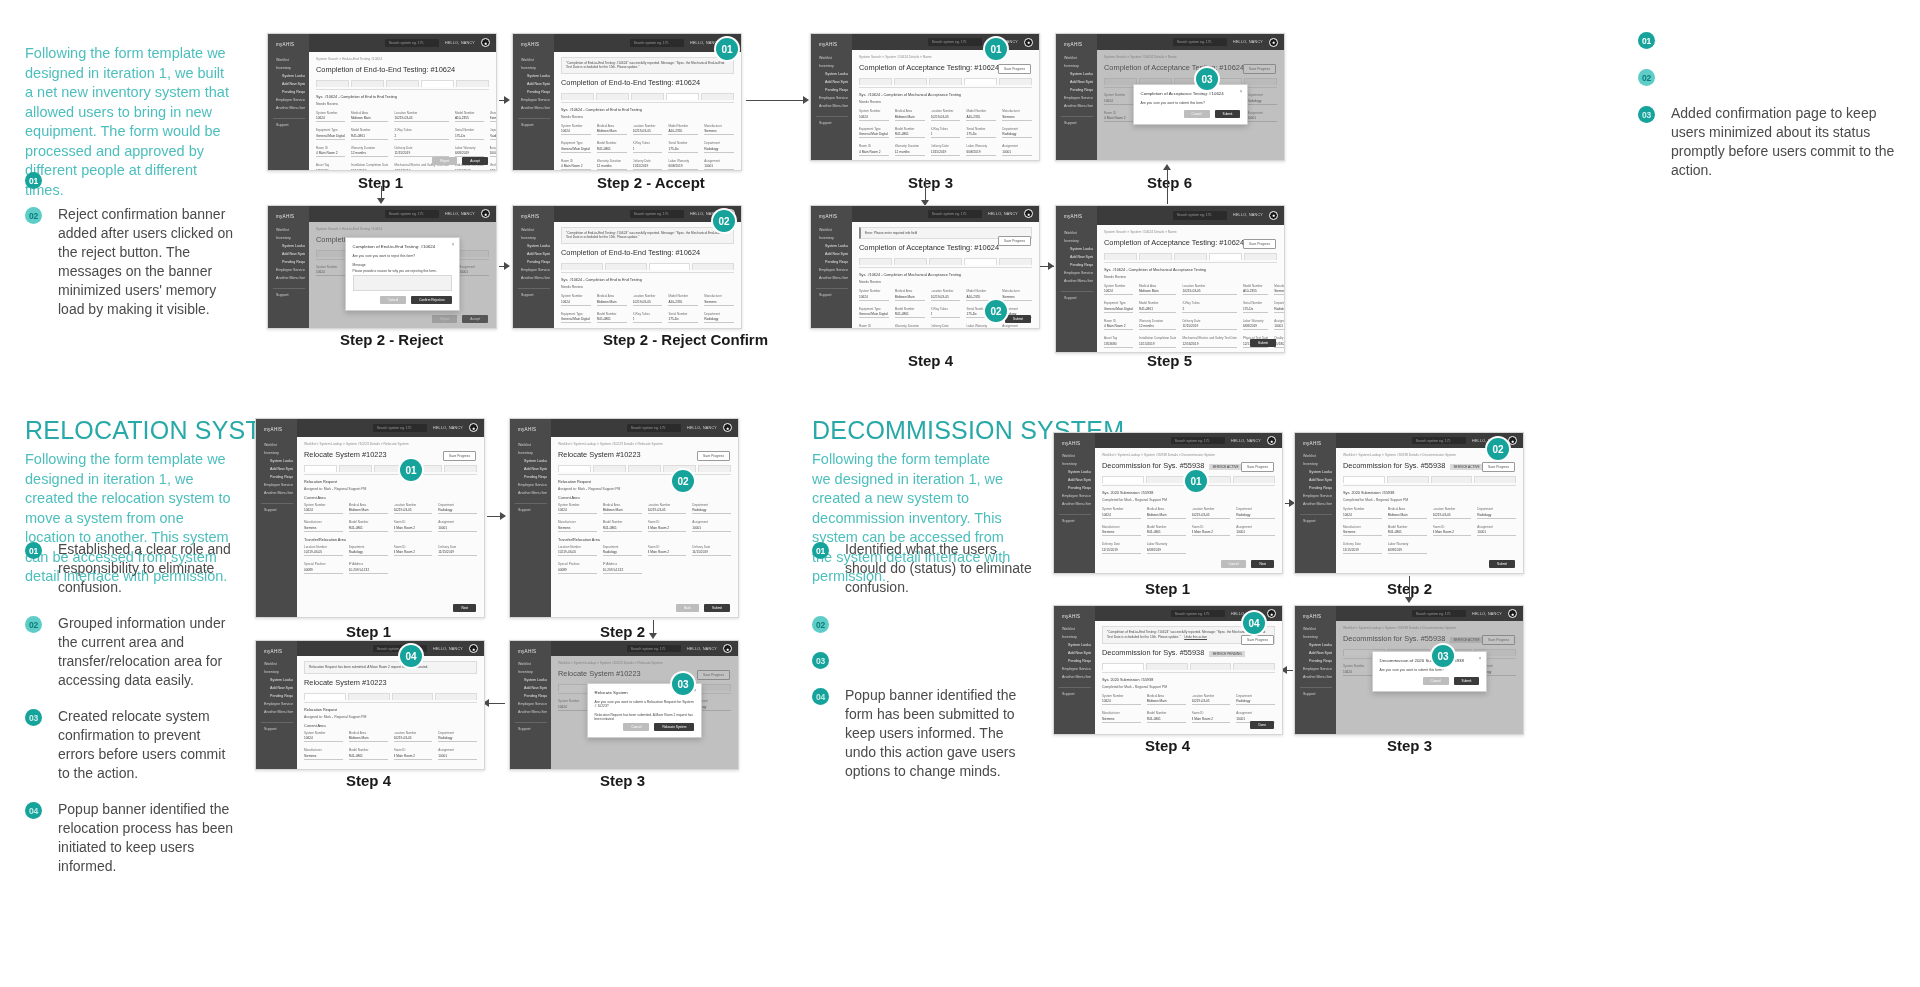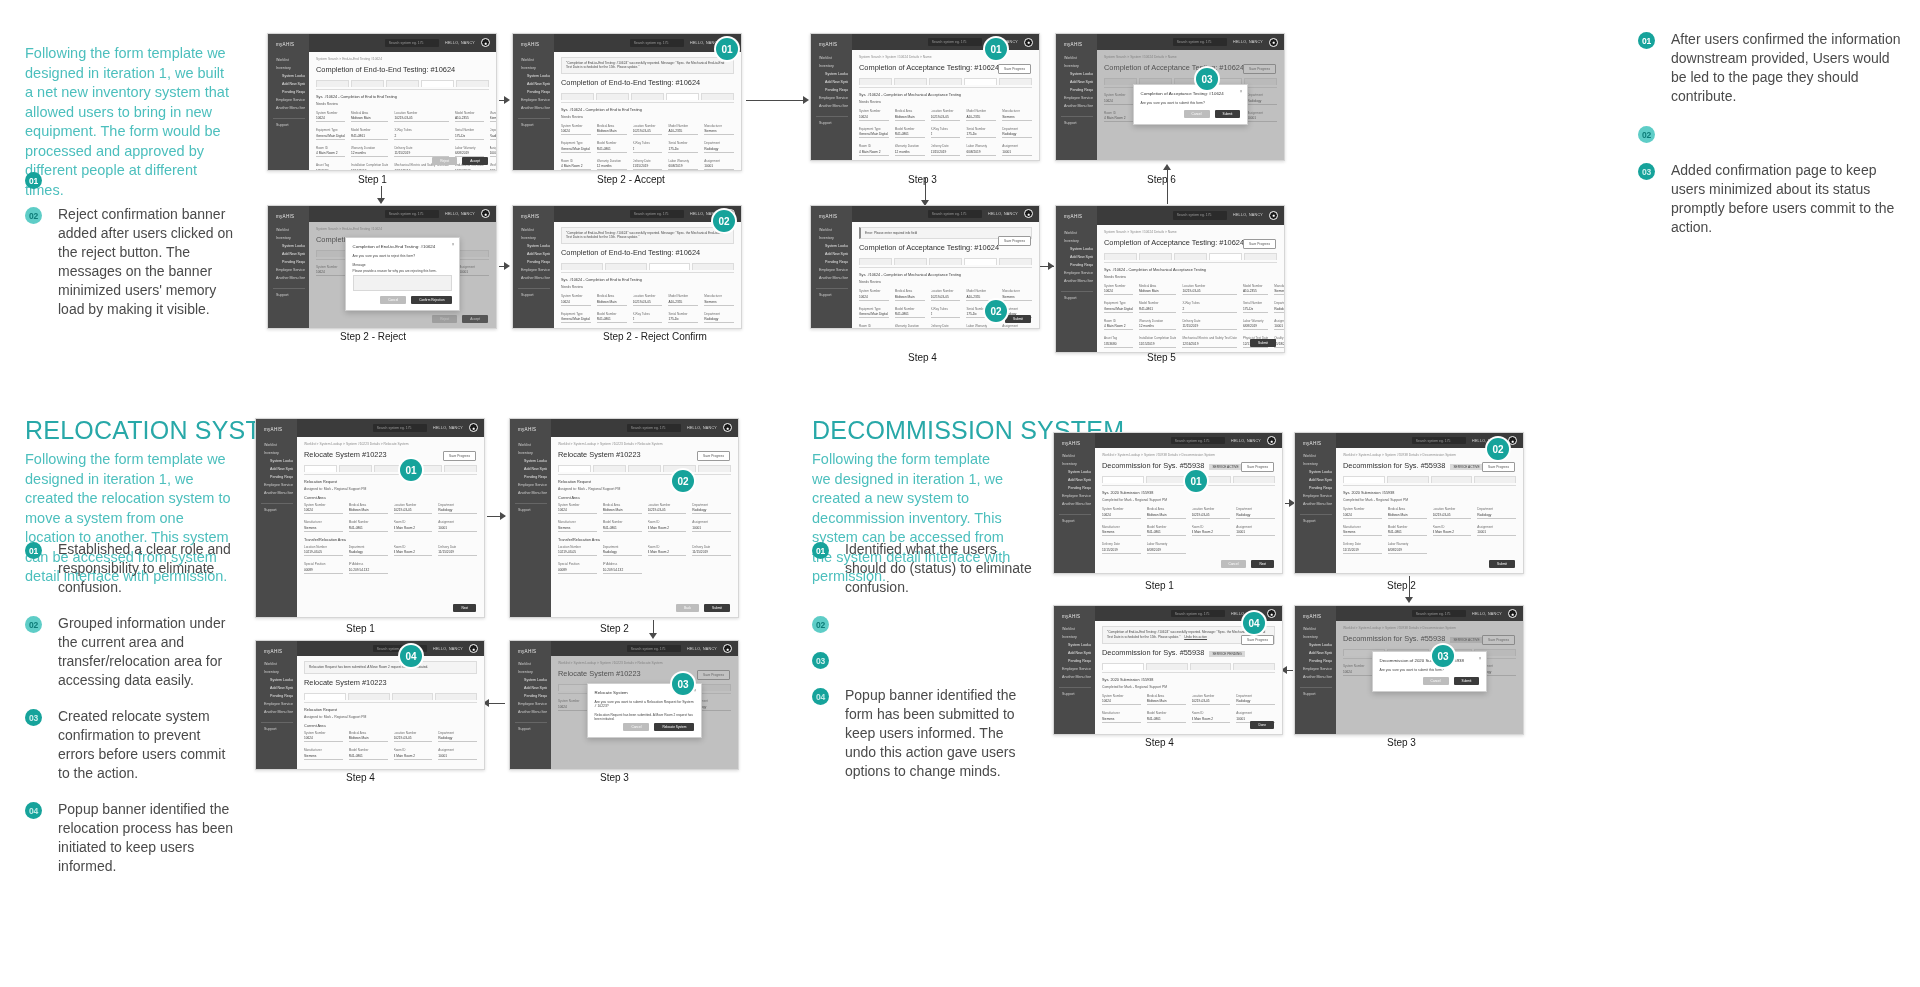--- a/index.html
+++ b/index.html
@@ -208,22 +208,22 @@
   .m-modal-i {
     height: 16px; background: #f2f2f2; border: 1px solid #d8d8d8;
     margin-bottom: 5px;
   }
   .m-modal-f { display: flex; justify-content: flex-end; gap: 5px; }
 
   
   .step-label {
     position: absolute;
     color: #1a1a1a;
-    font-size: 10px;
-    font-weight: 400;
+    font-size: 15px;
+    font-weight: 700;
     white-space: nowrap;
   }
   .arrow {
     position: absolute;
     background: #4a4a4a;
   }
   .arrow-h { height: 1px; }
   .arrow-v { width: 1px; }
   .arrow-head {
     position: absolute;
@@ -261,21 +261,20 @@
     </div>
     <div class="ann" style="margin-top:12px;">
       <span class="ann-badge b2">02</span>
       <span class="ann-text">Reject confirmation banner added after users clicked on the reject button.  The messages on the banner minimized users' memory load by making it visible.</span>
     </div>
   </div>
 
   <div class="ann-list" style="left:1638px; top:30px; width:265px;">
     <div class="ann">
       <span class="ann-badge b1">01</span>
-      <span class="ann-text">After users confirmed the information downstream provided, Users would be led to the page they should contribute.</span>
     </div>
     <div class="ann" style="margin-top:18px;">
       <span class="ann-badge b2">02</span>
     </div>
     <div class="ann" style="margin-top:18px;">
       <span class="ann-badge b3">03</span>
       <span class="ann-text">Added confirmation page to keep users minimized about its status promptly before users commit to the action.</span>
     </div>
   </div>
 

